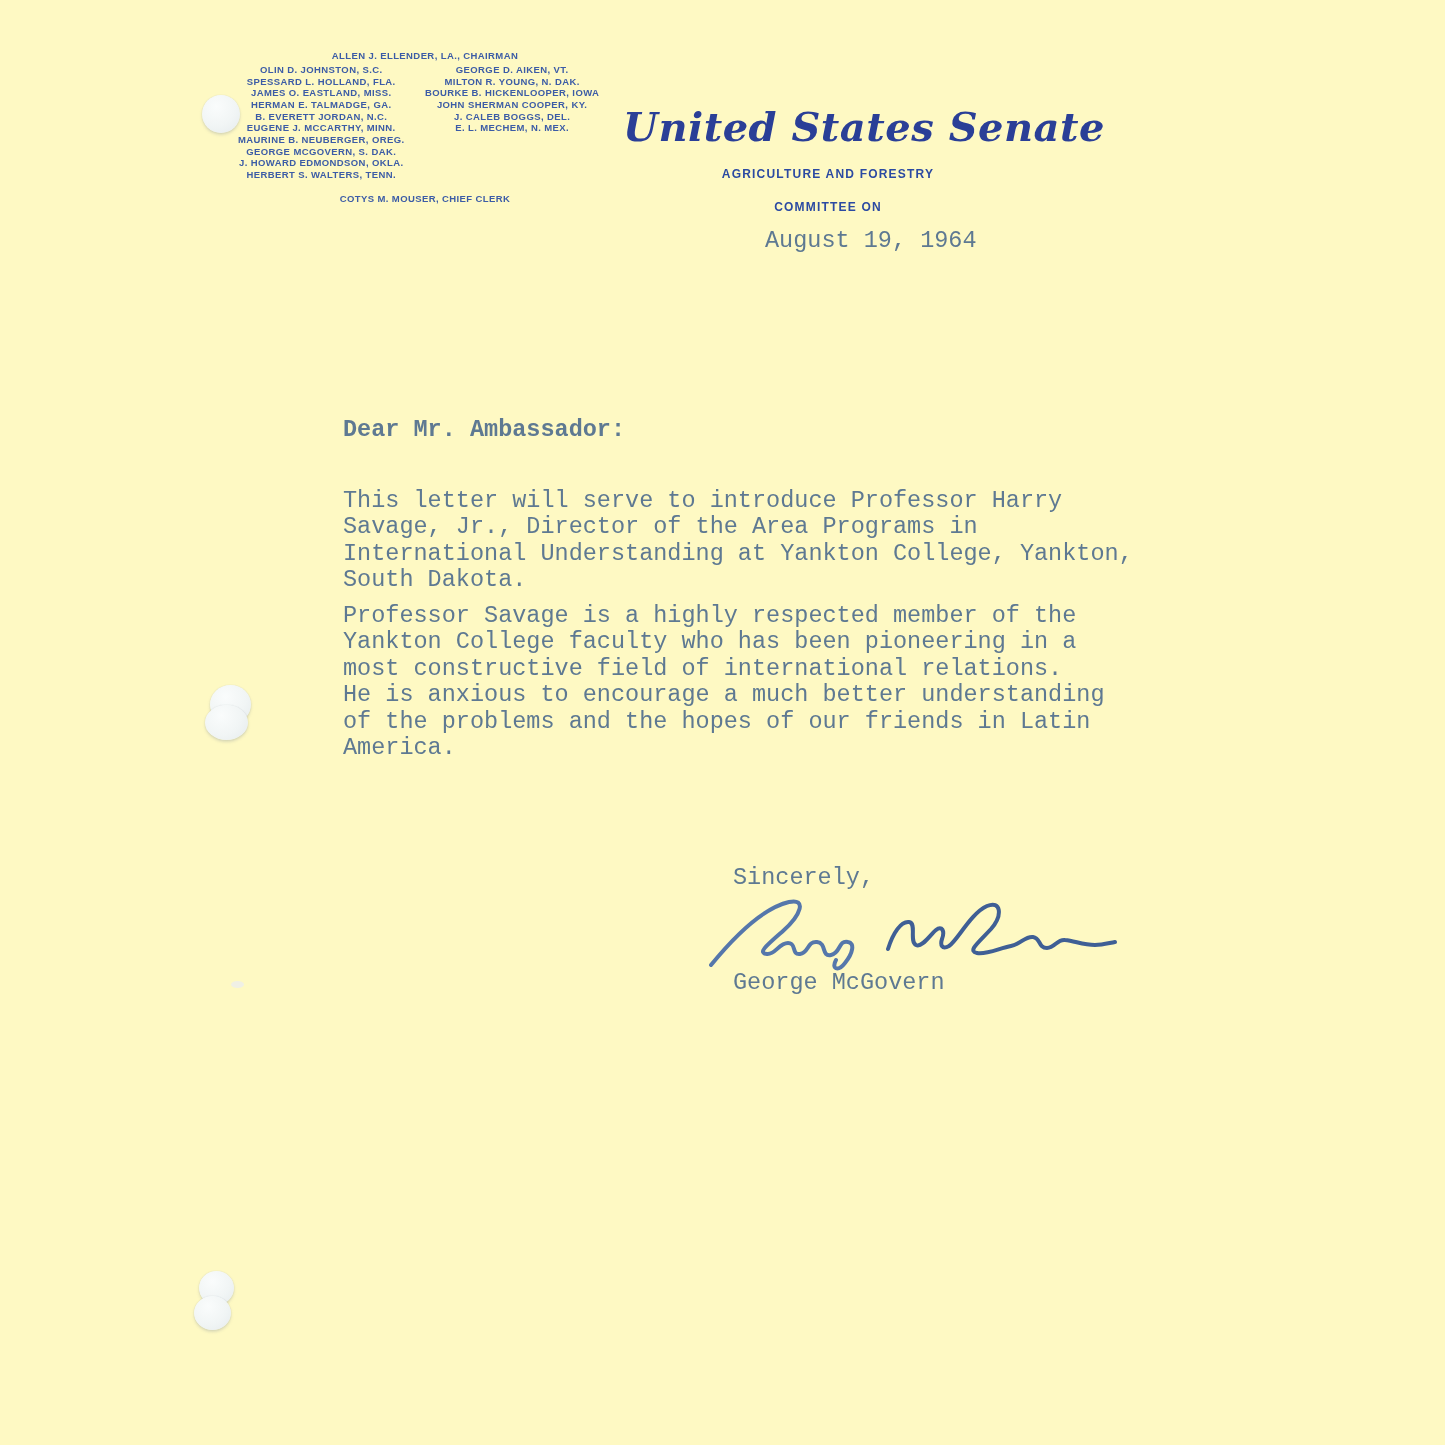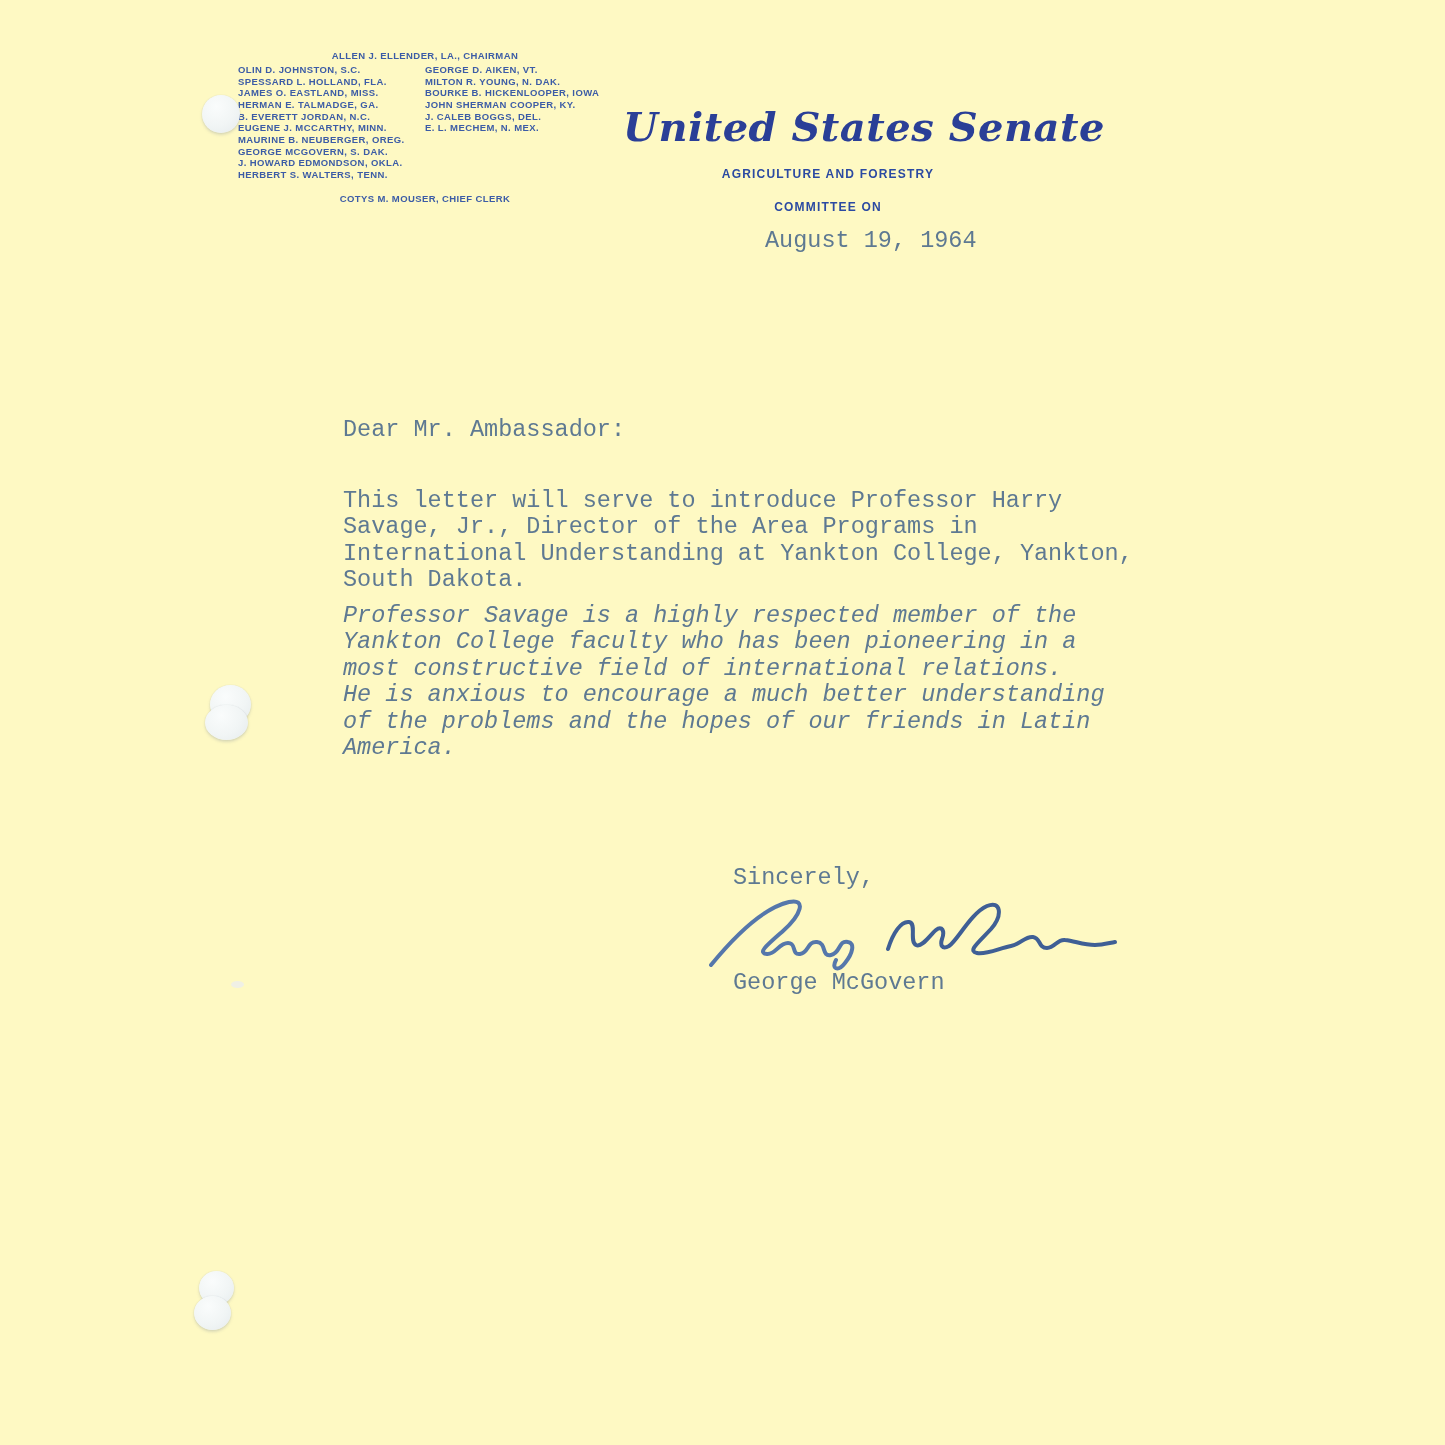--- a/index.html
+++ b/index.html
@@ -4,21 +4,21 @@
 <style>
   html,body{margin:0;padding:0;background:#ffffff;}
   #page{
     position:relative;width:1445px;height:1445px;overflow:hidden;
     background:#fef9c3;
     font-family:"Liberation Sans",sans-serif;
   }
   
   .lh-text{
     color:#3c5ca6;font-weight:bold;font-size:9.5px;letter-spacing:.4px;
-    line-height:11.65px;white-space:nowrap;
+    line-height:11.65px;white-space:nowrap;text-align:center;
   }
   .chairman{position:absolute;left:240px;top:50px;width:370px;text-align:center;}
   .col-left{position:absolute;left:238px;top:64px;}
   .col-right{position:absolute;left:425px;top:64px;}
   .clerk{position:absolute;left:240px;top:193px;width:370px;text-align:center;}
   .senate-title{
     position:absolute;left:623px;top:103px;width:410px;text-align:left;
     font-family:"DejaVu Serif",serif;font-weight:bold;font-style:italic;
     font-size:40px;color:#2a3f97;white-space:nowrap;letter-spacing:.5px;
   }
@@ -27,23 +27,23 @@
     font-weight:bold;color:#2b4aa2;font-size:12px;letter-spacing:1.2px;white-space:nowrap;
   }
   .committee-1{top:152px;margin-top:48px;}
   .committee-2{top:167px;}
   
   .typed{
     position:absolute;font-family:"Liberation Mono","DejaVu Sans Mono",monospace;
     font-size:23.5px;line-height:26.4px;color:#5e7992;white-space:pre-wrap;
   }
   .t-date{left:765px;top:228px;}
-  .t-salutation{left:343px;top:417px;}
+  .t-salutation{left:343px;top:417px;font-weight:bold;}
   .t-p1{left:343px;top:488px;}
-  .t-p2{left:343px;top:603px;font-style:italic;}
+  .t-p2{left:343px;top:603px;}
   .t-p3{left:343px;top:790px;}
   .t-closing{left:733px;top:865px;}
   .t-signname{left:733px;top:970px;}
   .t-address{left:343px;top:1073px;line-height:25.3px;}
   
   .signature{position:absolute;left:695px;top:893px;width:430px;height:95px;}
   
   .blob{
     position:absolute;border-radius:50%;z-index:5;
     background:radial-gradient(circle at 38% 30%, #fafcfc 0%, #f1f5f5 55%, #e5ebed 100%);

